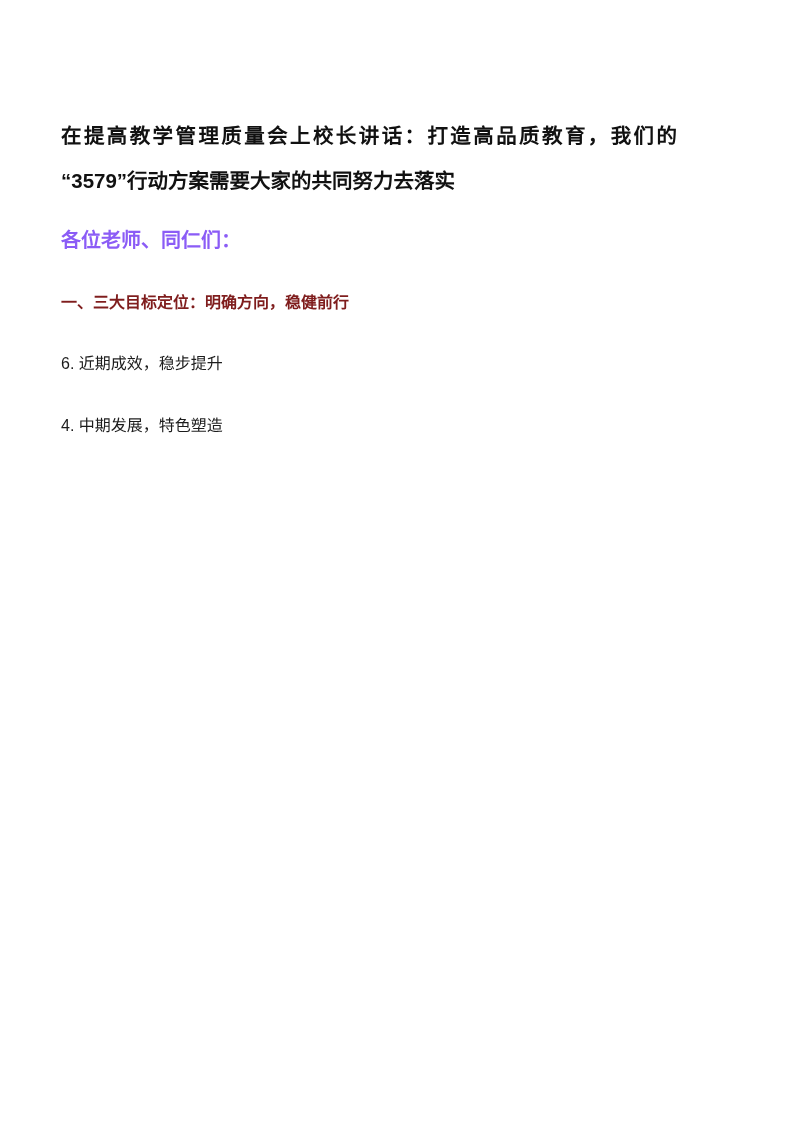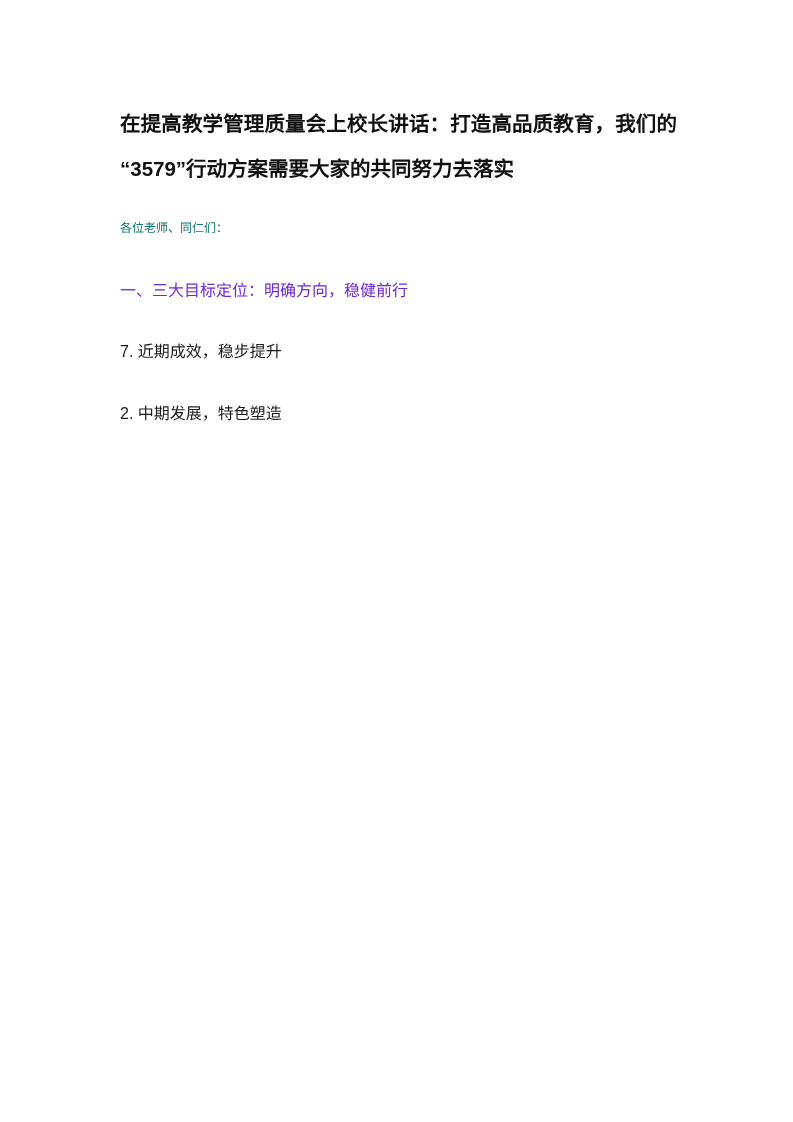--- a/index.html
+++ b/index.html
@@ -11,47 +11,48 @@
     width: 793px;
     height: 1122px;
     overflow: hidden;
     font-family: "Liberation Sans", "DejaVu Sans", sans-serif;
     color: #1c1c1c;
   }
   .page {
     box-sizing: border-box;
     width: 793px;
     height: 923px;
-    padding: 101px 116px 0 120px;
+    padding: 101px 116px 0 61px;
     background: #ffffff;
+    margin-top: 12px;
   }
   .doc-title {
     font-size: 20.5px;
     font-weight: 700;
     line-height: 45px;
     margin: 0 0 17px 0;
     text-align: justify;
     text-justify: inter-character;
     color: #111111;
   }
   .para {
-    font-size: 12px;
-    font-weight: 400;
+    font-size: 20px;
+    font-weight: 700;
     line-height: 41.5px;
     margin: 0 0 20px 0;
     text-align: justify;
     text-justify: inter-character;
-    color: #0f766e;
+    color: #8b5cf6;
   }
   .section-heading {
     font-size: 16px;
-    font-weight: 400;
+    font-weight: 700;
     line-height: 41.5px;
     margin: 4px 0 20px 0;
-    color: #6d28d9;
+    color: #7f1d1d;
   }
   .sub-heading {
     font-size: 16px;
     font-weight: 400;
     line-height: 41.5px;
     margin: 0 0 20px 0;
     color: #1c1c1c;
   }
 </style>
 </head>
@@ -60,19 +61,19 @@
 <div class="page">
 
   <h1 class="doc-title">在提高教学管理质量会上校长讲话：打造高品质教育，我们的“3579”行动方案需要大家的共同努力去落实</h1>
 
   <p class="para">各位老师、同仁们：</p>
 
 
 
   <h2 class="section-heading">一、三大目标定位：明确方向，稳健前行</h2>
 
-  <p class="sub-heading">7. 近期成效，稳步提升</p>
+  <p class="sub-heading">6. 近期成效，稳步提升</p>
 
 
-  <p class="sub-heading">2. 中期发展，特色塑造</p>
+  <p class="sub-heading">4. 中期发展，特色塑造</p>
 
 
 </div>
 
 </body></html>

